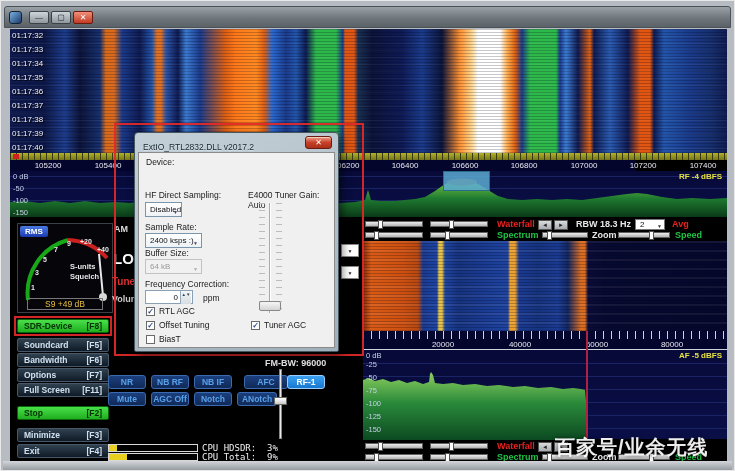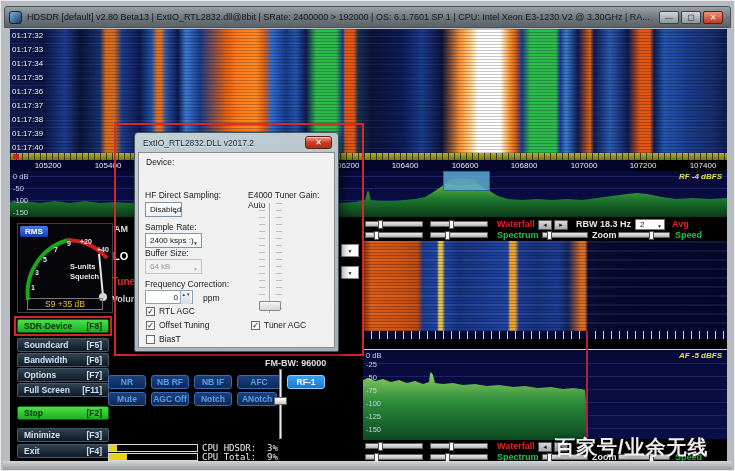--- a/index.html
+++ b/index.html
@@ -42,21 +42,21 @@
     repeating-linear-gradient(90deg,#3a3a10 0 1px,rgba(0,0,0,0) 1px 6px),
     linear-gradient(#b2b22a,#74741a);}
   .ruler-marker{left:3px;top:125px;width:6px;height:5px;background:#d02020;}
   .rf-labels{left:0;top:131px;width:626px;height:11px;background:#04052c;}
   .freq-lbl{position:absolute;top:1px;transform:translateX(-50%);font-size:8px;color:#e8e8f2;}
   
   .rf-spec{left:0;top:142px;width:717px;height:46px;cursor:crosshair;background:
     linear-gradient(180deg,#070a38,#0a0f48);}
   .grid-line{position:absolute;left:0;right:0;height:1px;background:#1a2464;}
   .db-lbl{position:absolute;left:3px;font-size:7.5px;color:#c8d0e8;}
-  .level-lbl{position:absolute;right:5px;top:1px;font-size:8px;font-weight:bold;color:#e8e040;font-style:italic;}
+  .level-lbl{position:absolute;right:5px;top:1px;font-size:8px;font-weight:bold;color:#e8e040;}
   .passband{position:absolute;left:433px;top:0;width:47px;height:20px;background:rgba(90,170,210,.85);
     border:1px solid #2a6a8a;}
   
   .meter{left:7px;top:194px;width:96px;height:90px;background:#05050a;border:1px solid #3a4048;}
   .meter-tag{position:absolute;left:2px;top:2px;background:linear-gradient(#4a7ae0,#1a3ab0);
     color:#fff;font-size:8px;font-weight:bold;padding:1px 5px;border-radius:2px;}
   .meter-tick{position:absolute;font-size:7px;color:#e8e8e8;font-weight:bold;}
   .meter-units{position:absolute;font-size:7.5px;color:#e8e8e8;font-weight:bold;}
   .meter-readout{position:absolute;left:9px;bottom:2px;width:76px;height:12px;border:1px solid #787878;
     color:#e8c040;font-size:8.5px;text-align:center;line-height:11px;}
@@ -103,21 +103,21 @@
   .af-ruler{left:353px;top:302px;width:364px;height:8px;background:
     repeating-linear-gradient(90deg,#cfd2e2 0 1px,rgba(0,0,0,0) 1px 8px),#05072e;}
   .af-labels{left:353px;top:310px;width:364px;height:10px;background:#04052c;}
   .af-spec{left:353px;top:320px;width:364px;height:90px;cursor:crosshair;border-top:1px solid #cfd2da;
     background:linear-gradient(180deg,#070a38,#0a0f48);}
   .tune-line{left:576px;top:302px;width:2px;height:108px;background:#b02040;}
   
   .dialog{left:124px;top:103px;width:205px;background:linear-gradient(160deg,#c4d0d8,#9fb0ba);
     border:1px solid #46565e;border-radius:4px 4px 2px 2px;box-shadow:3px 4px 10px rgba(0,0,0,.55);
     padding:0 3px 3px;z-index:40;}
-  .dlg-title{height:19px;display:flex;align-items:center;position:relative;}
+  .dlg-title{height:19px;display:flex;align-items:flex-end;position:relative;}
   .dlg-title-text{font-size:8.5px;color:#14242e;padding-left:5px;text-shadow:0 1px 1px rgba(255,255,255,.6);}
   .dlg-close{position:absolute;right:3px;top:3px;width:27px;height:13px;border-radius:3px;
     background:linear-gradient(180deg,#f0a088,#c84028 50%,#a83018);border:1px solid #6a1a0e;
     color:#fff;font-size:8px;text-align:center;line-height:12px;box-shadow:inset 0 1px rgba(255,255,255,.5);}
   .dlg-body{position:relative;background:#f0f0f0;border:1px solid #8a8a8a;height:196px;}
   .dlbl{position:absolute;font-size:8.5px;color:#1a1a1a;}
   .combo{position:absolute;height:15px;background:linear-gradient(180deg,#fff,#eef2f6);
     border:1px solid #7a96ac;font-size:8px;color:#111;line-height:13px;padding-left:4px;}
   .combo::after{content:"▼";position:absolute;right:3px;top:3px;font-size:5px;color:#446;}
   .combo.disabled{background:#f1f1f1;color:#9a9a9a;border-color:#c2c2c2;}
@@ -145,21 +145,20 @@
   .watermark{position:absolute;left:545px;top:405px;z-index:60;font-size:20px;font-weight:bold;
     color:rgba(255,255,255,.93);letter-spacing:1px;text-shadow:0 0 4px rgba(0,0,0,.7);}
 </style>
 </head>
 <body>
 
 <div class="screen">
 
   <div class="titlebar">
     <div class="app-icon"></div>
-    <div class="title-text">HDSDR [default]  v2.80 Beta13  |  ExtIO_RTL2832.dll@8bit  |  SRate: 2400000 &gt; 192000  |  OS: 6.1.7601 SP 1  |  CPU: Intel Xeon E3-1230 V2 @ 3.30GHz  |  RA...</div>
     <div class="winbtn">—</div>
     <div class="winbtn">▢</div>
     <div class="winbtn close">✕</div>
   </div>
 
   <div class="content">
 
     <div class="abs wf-main"></div>
     <span class="wf-time" style="top:2px">01:17:32</span>
     <span class="wf-time" style="top:16px">01:17:33</span>
@@ -222,25 +221,25 @@
       <span class="meter-tag">RMS</span>
       <span class="meter-tick" style="left:13px;top:60px">1</span>
       <span class="meter-tick" style="left:17px;top:45px">3</span>
       <span class="meter-tick" style="left:25px;top:32px">5</span>
       <span class="meter-tick" style="left:36px;top:22px">7</span>
       <span class="meter-tick" style="left:49px;top:16px">9</span>
       <span class="meter-tick" style="left:62px;top:14px">+20</span>
       <span class="meter-tick" style="left:79px;top:22px">+40</span>
       <span class="meter-units" style="left:52px;top:38px">S-units</span>
       <span class="meter-units" style="left:52px;top:48px">Squelch</span>
-      <div class="meter-readout">S9 +35 dB</div>
+      <div class="meter-readout">S9 +49 dB</div>
     </div>
 
     <span class="abs mode-t" style="left:104px;top:195px;font-size:9px;color:#ddd">AM</span>
-    <span class="abs mode-t" style="left:103px;top:221px;font-size:11px;color:#fff">LO</span>
+    <span class="abs mode-t" style="left:103px;top:221px;font-size:15px;color:#fff">LO</span>
     <span class="abs mode-t" style="left:102px;top:247px;font-size:10px;color:#e03030">Tune</span>
     <span class="abs mode-t" style="left:102px;top:265px;font-size:9px;color:#ccc">Volume</span>
 
     <div class="mini-combo" style="left:331px;top:215px">▼</div>
     <div class="mini-combo" style="left:331px;top:237px">▼</div>
 
     <div class="side-btn green" style="top:290px">
       <span>SDR-Device</span>
       <span>[F8]</span>
     </div>
@@ -270,21 +269,21 @@
     </div>
     <div class="side-btn" style="top:415px">
       <span>Exit</span>
       <span>[F4]</span>
     </div>
 
     <span class="abs fmbw">FM-BW: 96000</span>
     <div class="dsp-btn" style="left:98px;top:346px">NR</div>
     <div class="dsp-btn" style="left:141px;top:346px">NB RF</div>
     <div class="dsp-btn" style="left:184px;top:346px">NB IF</div>
-    <div class="dsp-btn" style="left:227px;top:346px;width:44px">AFC</div>
+    <div class="dsp-btn" style="left:234px;top:346px;width:44px">AFC</div>
     <div class="dsp-btn" style="left:98px;top:363px">Mute</div>
     <div class="dsp-btn" style="left:141px;top:363px">AGC Off</div>
     <div class="dsp-btn" style="left:184px;top:363px">Notch</div>
     <div class="dsp-btn" style="left:227px;top:363px;width:40px">ANotch</div>
     <div class="dsp-btn active" style="left:277px;top:346px">RF-1</div>
     <div class="vslider-track" style="left:269px;top:340px;height:70px"></div>
     <div class="vslider-knob" style="left:264px;top:368px"></div>
     <div class="cpubar" style="top:415px">
         <div class="cpufill" style="width:8px"></div>
       </div>
@@ -317,20 +316,26 @@
         <span class="hknob" style="left:4px"></span>
       </div>
     <span class="lbl-white" style="left:582px;top:201px">Zoom</span>
     <div class="hslider" style="left:608px;top:203px;width:52px">
         <span class="hknob" style="left:30px"></span>
       </div>
     <span class="lbl-green" style="left:665px;top:201px">Speed</span>
 
     <div class="abs wf-af"></div>
     <div class="abs af-ruler"></div>
+    <div class="abs af-labels">
+      <span class="freq-lbl" style="left:80px">20000</span>
+      <span class="freq-lbl" style="left:157px">40000</span>
+      <span class="freq-lbl" style="left:234px">60000</span>
+      <span class="freq-lbl" style="left:309px">80000</span>
+    </div>
     <div class="abs af-spec">
       <div class="grid-line" style="top:13px"></div>
       <div class="grid-line" style="top:26px"></div>
       <div class="grid-line" style="top:39px"></div>
       <div class="grid-line" style="top:52px"></div>
       <div class="grid-line" style="top:65px"></div>
       <div class="grid-line" style="top:78px"></div>
       <svg width="364" height="90" viewBox="0 0 364 90" style="position:absolute;left:0;top:0">
         <defs>
           <linearGradient id="gA" x1="0" y1="0" x2="0" y2="1">

